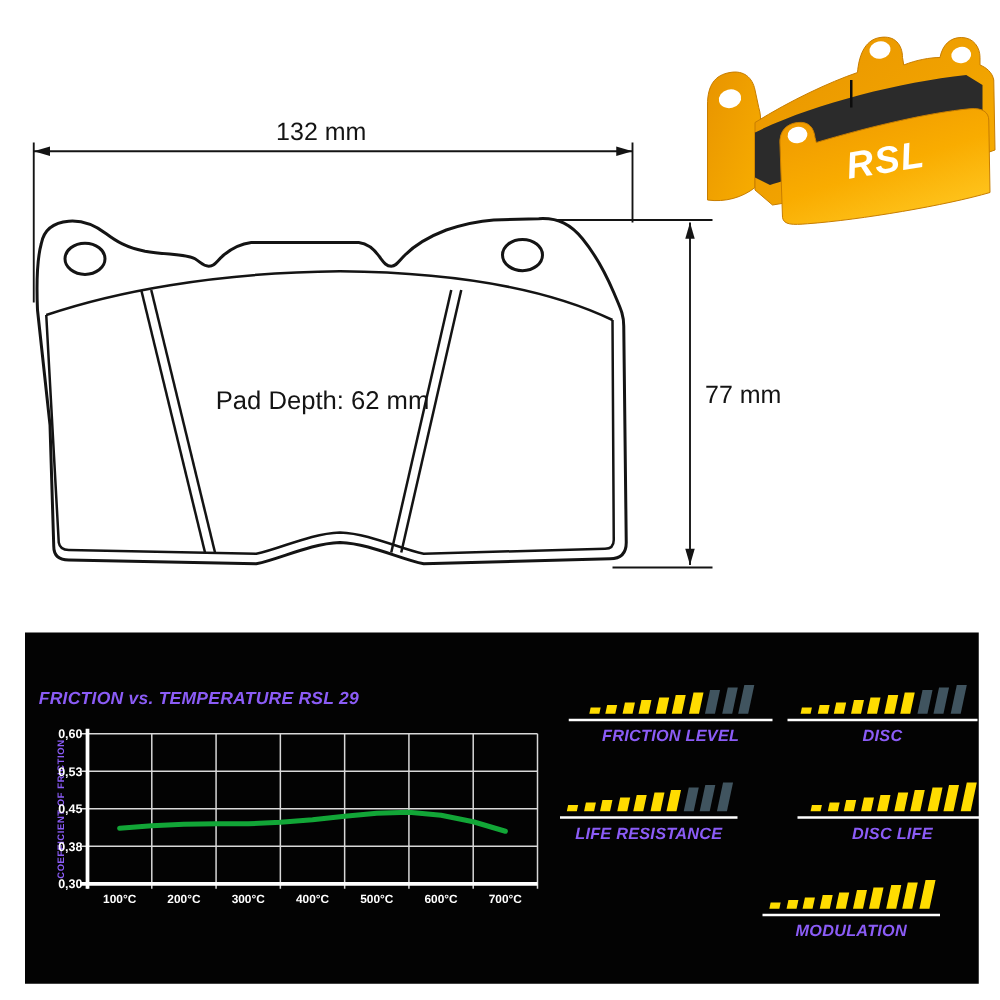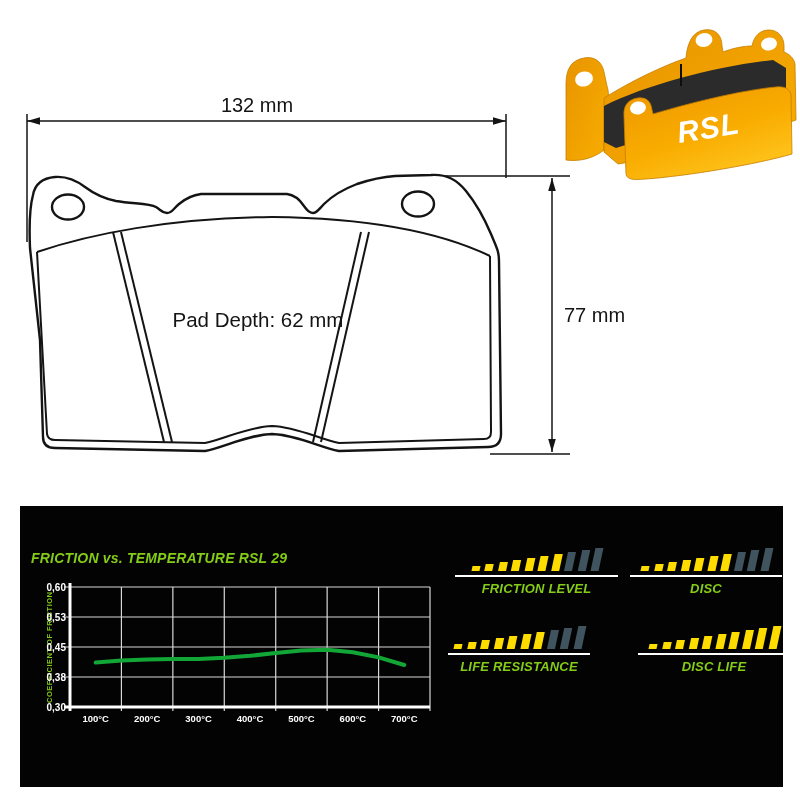--- a/index.html
+++ b/index.html
@@ -7,21 +7,21 @@
     width:800px;height:800px;position:relative;background:#ffffff;
     font-family:"Liberation Sans", sans-serif;overflow:hidden;
   }
   
   .drawing-svg{position:absolute;left:20px;top:90px;width:620px;height:380px;}
   
   .pads-svg{position:absolute;left:558px;top:2px;width:242px;height:190px;}
   
   .panel{
     position:absolute;left:20px;top:506px;width:763px;height:281px;
-    background:#030303;color:#84cc16;
+    background:#030303;color:#8b5cf6;
   }
   .panel-title{
     position:absolute;left:11px;top:44px;
     font-size:14px;font-weight:bold;font-style:italic;letter-spacing:0.2px;
     white-space:nowrap;
   }
   .y-axis-label{
     position:absolute;left:22px;top:81px;height:120px;width:14px;
     display:flex;align-items:center;justify-content:center;
     font-size:7.5px;font-weight:bold;letter-spacing:0.5px;
@@ -215,13 +215,29 @@
         <div class="bar" style="height: 13px; background: rgb(255, 220, 0);"></div>
         <div class="bar" style="height: 15px; background: rgb(255, 220, 0);"></div>
         <div class="bar" style="height: 17px; background: rgb(255, 220, 0);"></div>
         <div class="bar" style="height: 19px; background: rgb(255, 220, 0);"></div>
         <div class="bar" style="height: 21px; background: rgb(255, 220, 0);"></div>
         <div class="bar" style="height: 23px; background: rgb(255, 220, 0);"></div>
       </div>
     <div class="rule"></div>
     <div class="rlabel">DISC LIFE</div>
   </div>
+  <div class="cluster" style="left:590px;top:196px;width:142px">
+    <div class="bars">
+        <div class="bar" style="height: 5px; background: rgb(255, 220, 0);"></div>
+        <div class="bar" style="height: 7px; background: rgb(255, 220, 0);"></div>
+        <div class="bar" style="height: 9px; background: rgb(255, 220, 0);"></div>
+        <div class="bar" style="height: 11px; background: rgb(255, 220, 0);"></div>
+        <div class="bar" style="height: 13px; background: rgb(255, 220, 0);"></div>
+        <div class="bar" style="height: 15px; background: rgb(255, 220, 0);"></div>
+        <div class="bar" style="height: 17px; background: rgb(255, 220, 0);"></div>
+        <div class="bar" style="height: 19px; background: rgb(255, 220, 0);"></div>
+        <div class="bar" style="height: 21px; background: rgb(255, 220, 0);"></div>
+        <div class="bar" style="height: 23px; background: rgb(255, 220, 0);"></div>
+      </div>
+    <div class="rule"></div>
+    <div class="rlabel">MODULATION</div>
+  </div>
 </div>
 
 </body></html>

